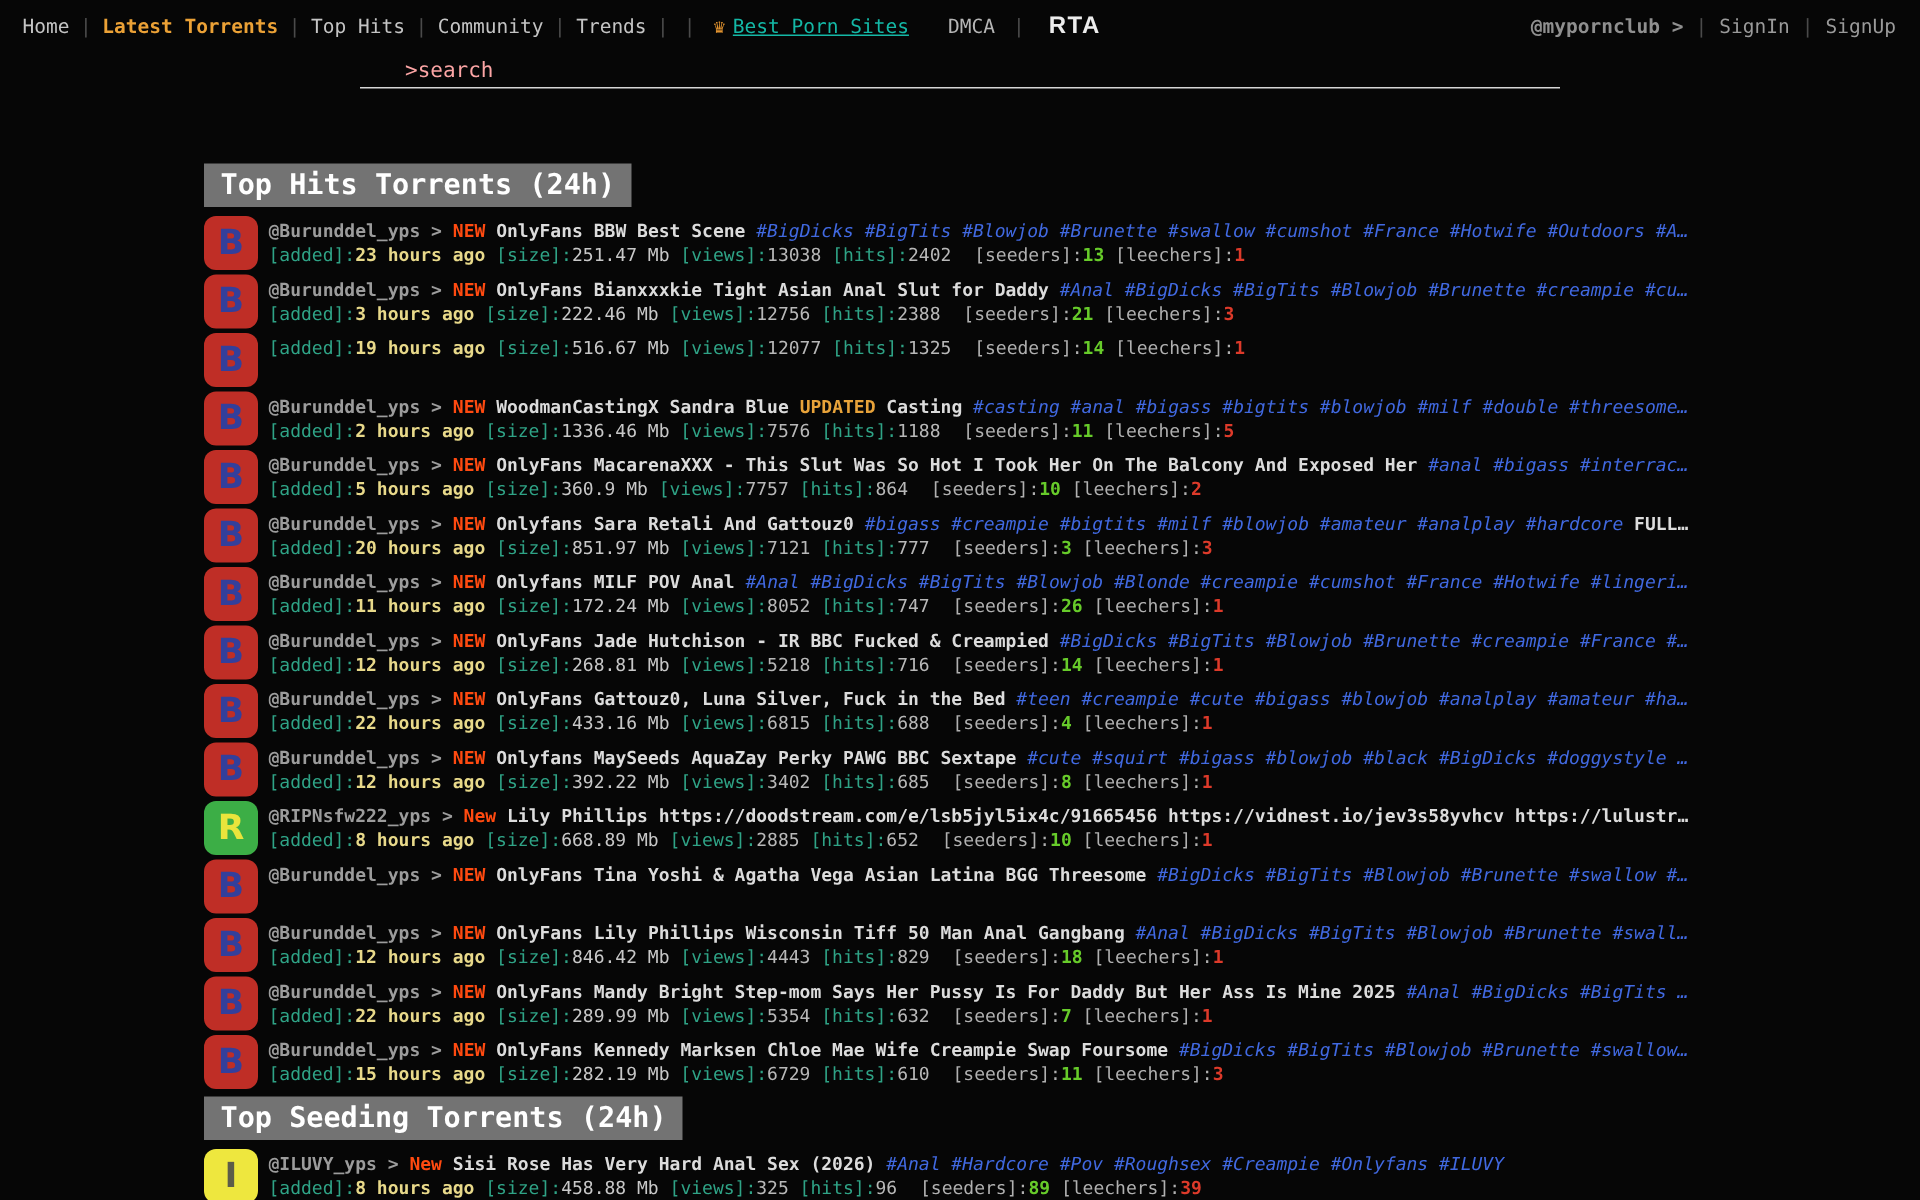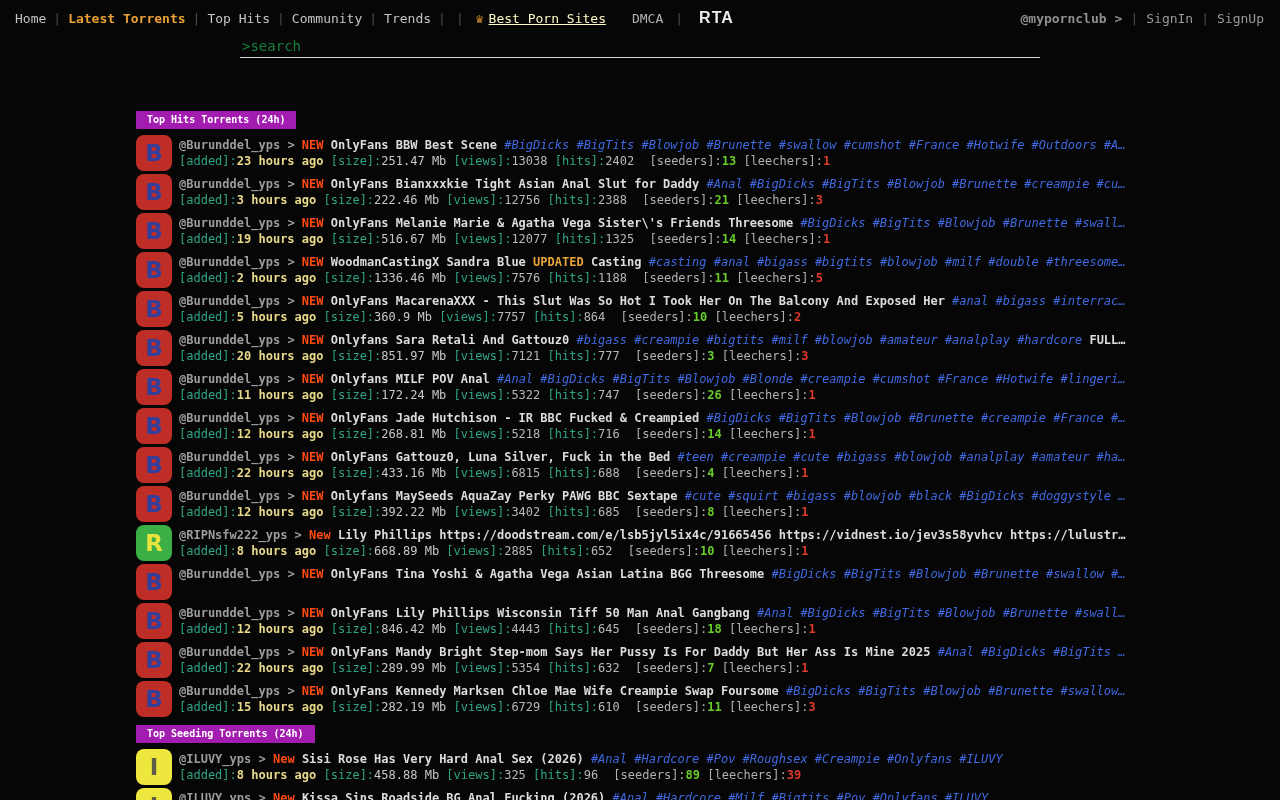--- a/index.html
+++ b/index.html
@@ -14,40 +14,41 @@
     display:flex; align-items:center;
     padding:9px 8px 0 8px;
     font-size:13px; color:#c4c4c4; white-space:nowrap;
   }
   .nav-item { padding:0 7px; cursor:pointer; color:#c4c4c4; }
   .nav-item.active { color:#eba136; font-weight:bold; }
   .sep { color:#4a4a4a; }
   .sep.gap { margin-left:10px; }
   .crown { color:#e0922f; margin:0 5px 0 12px; font-size:13px; }
   .crown::before { content:"♛"; }
-  .promo { text-decoration:underline; cursor:pointer; color:#fef9c3; }
+  .promo { text-decoration:underline; cursor:pointer; color:#14b8a6; }
   .dmca { margin-left:26px; cursor:pointer; color:#b5b5b5; }
   .rta { margin-left:16px; font-weight:bold; color:#ececec; font-size:16px;
          letter-spacing:1px; font-family:Liberation Sans, sans-serif; cursor:pointer; }
   .nav-right { margin-left:auto; display:flex; align-items:center; }
   .account { color:#8f8f8f; font-weight:bold; cursor:pointer; }
   .acct-arrow { color:#8f8f8f; font-weight:bold; margin:0 8px 0 8px; }
   .auth { color:#9a9a9a; padding:0 8px; cursor:pointer; }
   
   .search-wrap { margin:9px 0 0 240px; width:800px; border-bottom:1px solid #d6d6d6; }
   .search-wrap input {
     width:100%; background:transparent; border:0; outline:none;
-    color:#15803d; font:14px "DejaVu Sans Mono","Liberation Mono",monospace;
+    color:#fca5a5; font:14px "DejaVu Sans Mono","Liberation Mono",monospace;
     padding:1px 2px 3px 2px;
+    margin-left:28px;
   }
   
   .content { margin:50px 0 0 136px; width:1014px; }
   .section-header {
-    display:inline-block; background:#a21caf; color:#fff;
-    font-size:10px; font-weight:bold; padding:3px 11px 4px 11px;
+    display:inline-block; background:#737373; color:#fff;
+    font-size:19px; font-weight:bold; padding:3px 11px 4px 11px;
     margin:0 15px 6px 0;
   }
   .section + .section { margin-top:5px; }
   .row { display:flex; margin-bottom:3px; }
   .avatar {
     width:36px; height:36px; border-radius:8px; flex:none;
     display:flex; align-items:center; justify-content:center;
     margin-right:7px; cursor:pointer;
   }
   .avatar-letter {
@@ -159,30 +160,20 @@
         <span class="sb l-leechers">[leechers]:</span><span class="v-leechers">3</span>
       </div>
     </div>
   </div>
 
   <div class="row">
     <div class="avatar" style="background: rgb(191, 46, 38);">
             <span class="avatar-letter" style="color: rgb(51, 63, 155);">B</span>
           </div>
     <div class="lines">
-      <div class="line1">
-        <span class="user">@Burunddel_yps</span>
-        <span class="arrow">&gt;</span>
-        <span class="new">NEW</span>
-        <span class="title">OnlyFans Melanie Marie &amp; Agatha Vega Sister\'s Friends Threesome</span>
-        
-        
-        <span class="tags">#BigDicks #BigTits #Blowjob #Brunette #swall…</span>
-        
-      </div>
       <div class="line2">
         <span class="sl l-added">[added]:</span><span class="v-added">19 hours ago</span>
         <span class="sl l-size">[size]:</span><span class="v-size">516.67 Mb</span>
         <span class="sl l-views">[views]:</span><span class="v-views">12077</span>
         <span class="sl l-hits">[hits]:</span><span class="v-hits">1325</span>
         <span class="sb l-seeders">[seeders]:</span><span class="v-seeders">14</span>
         <span class="sb l-leechers">[leechers]:</span><span class="v-leechers">1</span>
       </div>
     </div>
   </div>
@@ -276,21 +267,21 @@
         <span class="new">NEW</span>
         <span class="title">Onlyfans MILF POV Anal</span>
         
         
         <span class="tags">#Anal #BigDicks #BigTits #Blowjob #Blonde #creampie #cumshot #France #Hotwife #lingeri…</span>
         
       </div>
       <div class="line2">
         <span class="sl l-added">[added]:</span><span class="v-added">11 hours ago</span>
         <span class="sl l-size">[size]:</span><span class="v-size">172.24 Mb</span>
-        <span class="sl l-views">[views]:</span><span class="v-views">5322</span>
+        <span class="sl l-views">[views]:</span><span class="v-views">8052</span>
         <span class="sl l-hits">[hits]:</span><span class="v-hits">747</span>
         <span class="sb l-seeders">[seeders]:</span><span class="v-seeders">26</span>
         <span class="sb l-leechers">[leechers]:</span><span class="v-leechers">1</span>
       </div>
     </div>
   </div>
 
   <div class="row">
     <div class="avatar" style="background: rgb(191, 46, 38);">
             <span class="avatar-letter" style="color: rgb(51, 63, 155);">B</span>
@@ -425,21 +416,21 @@
         <span class="title">OnlyFans Lily Phillips Wisconsin Tiff 50 Man Anal Gangbang</span>
         
         
         <span class="tags">#Anal #BigDicks #BigTits #Blowjob #Brunette #swall…</span>
         
       </div>
       <div class="line2">
         <span class="sl l-added">[added]:</span><span class="v-added">12 hours ago</span>
         <span class="sl l-size">[size]:</span><span class="v-size">846.42 Mb</span>
         <span class="sl l-views">[views]:</span><span class="v-views">4443</span>
-        <span class="sl l-hits">[hits]:</span><span class="v-hits">645</span>
+        <span class="sl l-hits">[hits]:</span><span class="v-hits">829</span>
         <span class="sb l-seeders">[seeders]:</span><span class="v-seeders">18</span>
         <span class="sb l-leechers">[leechers]:</span><span class="v-leechers">1</span>
       </div>
     </div>
   </div>
 
   <div class="row">
     <div class="avatar" style="background: rgb(191, 46, 38);">
             <span class="avatar-letter" style="color: rgb(51, 63, 155);">B</span>
           </div>

